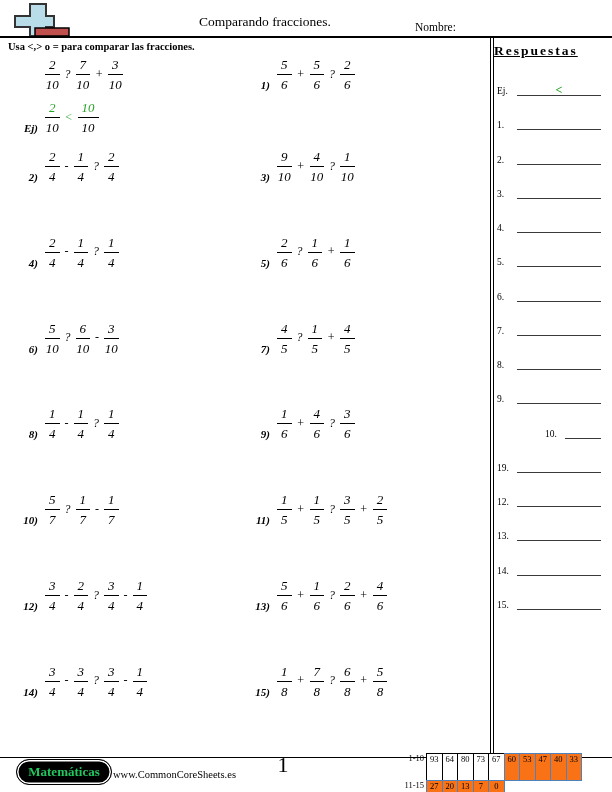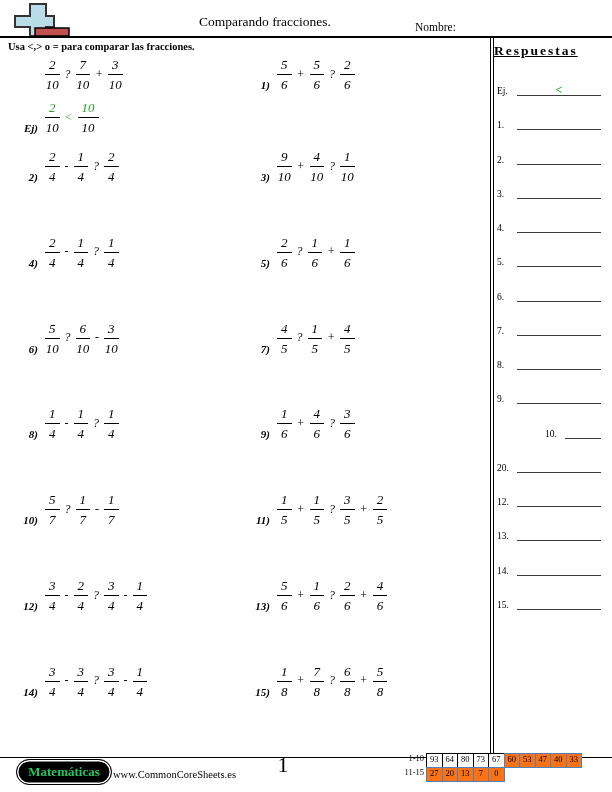--- a/index.html
+++ b/index.html
@@ -37,21 +37,21 @@
 
   
   .footer-rule{position:absolute;top:757px;left:0;width:612px;border-top:1.6px solid #000;}
   .subject-pill{position:absolute;left:16px;top:759px;width:94px;height:24px;background:#000;
                 border:1.5px solid #000;border-radius:14px;box-shadow:inset 0 0 0 1.5px #fff;
                 color:#22c55e;display:flex;align-items:center;justify-content:center;
                 font-weight:bold;font-size:13px;box-sizing:content-box;}
   .website{position:absolute;left:113px;top:769px;font-size:10.5px;}
   .page-num{position:absolute;left:268px;top:752px;width:30px;text-align:center;font-size:22px;}
   .score-table{position:absolute;left:392px;top:753px;font-size:8.5px;}
-  .score-row{display:flex;height:15px;line-height:11px;}
+  .score-row{display:flex;height:28px;line-height:11px;}
   .score-row + .score-row{margin-top:-1px;}
   .score-label{width:32px;text-align:right;margin-right:3px;flex:none;}
   .score-cell{width:16.5px;flex:none;box-sizing:border-box;border:1px solid #000;
               text-align:center;background:#fff;margin-left:-1px;}
   .score-cell.blue{background:#f97316;border-color:#4f81bd;}
 </style>
 </head>
 <body>
 
 <div class="page">
@@ -482,21 +482,21 @@
         </div>
         <div class="ans-row" style="top: 351.25px;">
           <span class="ans-label">9.</span>
           <span class="ans-line"><span class="ans-value green"></span></span>
         </div>
         <div class="ans-row" style="top: 385.5px; margin-left: 48px;">
           <span class="ans-label">10.</span>
           <span class="ans-line"><span class="ans-value green"></span></span>
         </div>
         <div class="ans-row" style="top: 419.75px;">
-          <span class="ans-label">20.</span>
+          <span class="ans-label">19.</span>
           <span class="ans-line"><span class="ans-value green"></span></span>
         </div>
         <div class="ans-row" style="top: 454px;">
           <span class="ans-label">12.</span>
           <span class="ans-line"><span class="ans-value green"></span></span>
         </div>
         <div class="ans-row" style="top: 488.25px;">
           <span class="ans-label">13.</span>
           <span class="ans-line"><span class="ans-value green"></span></span>
         </div>

